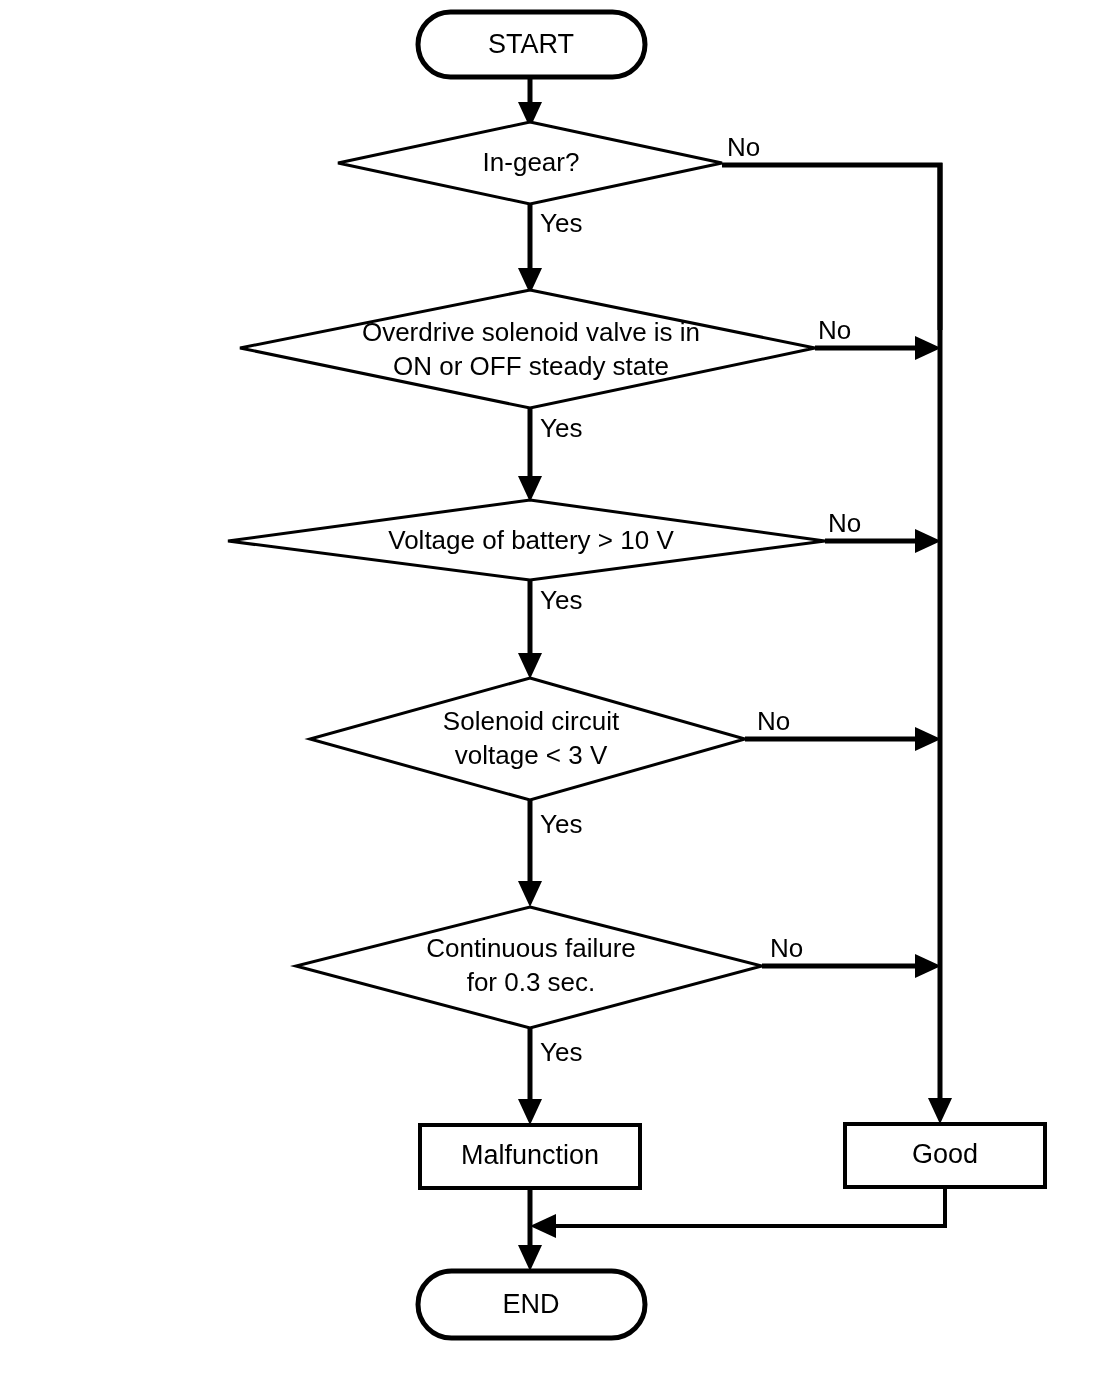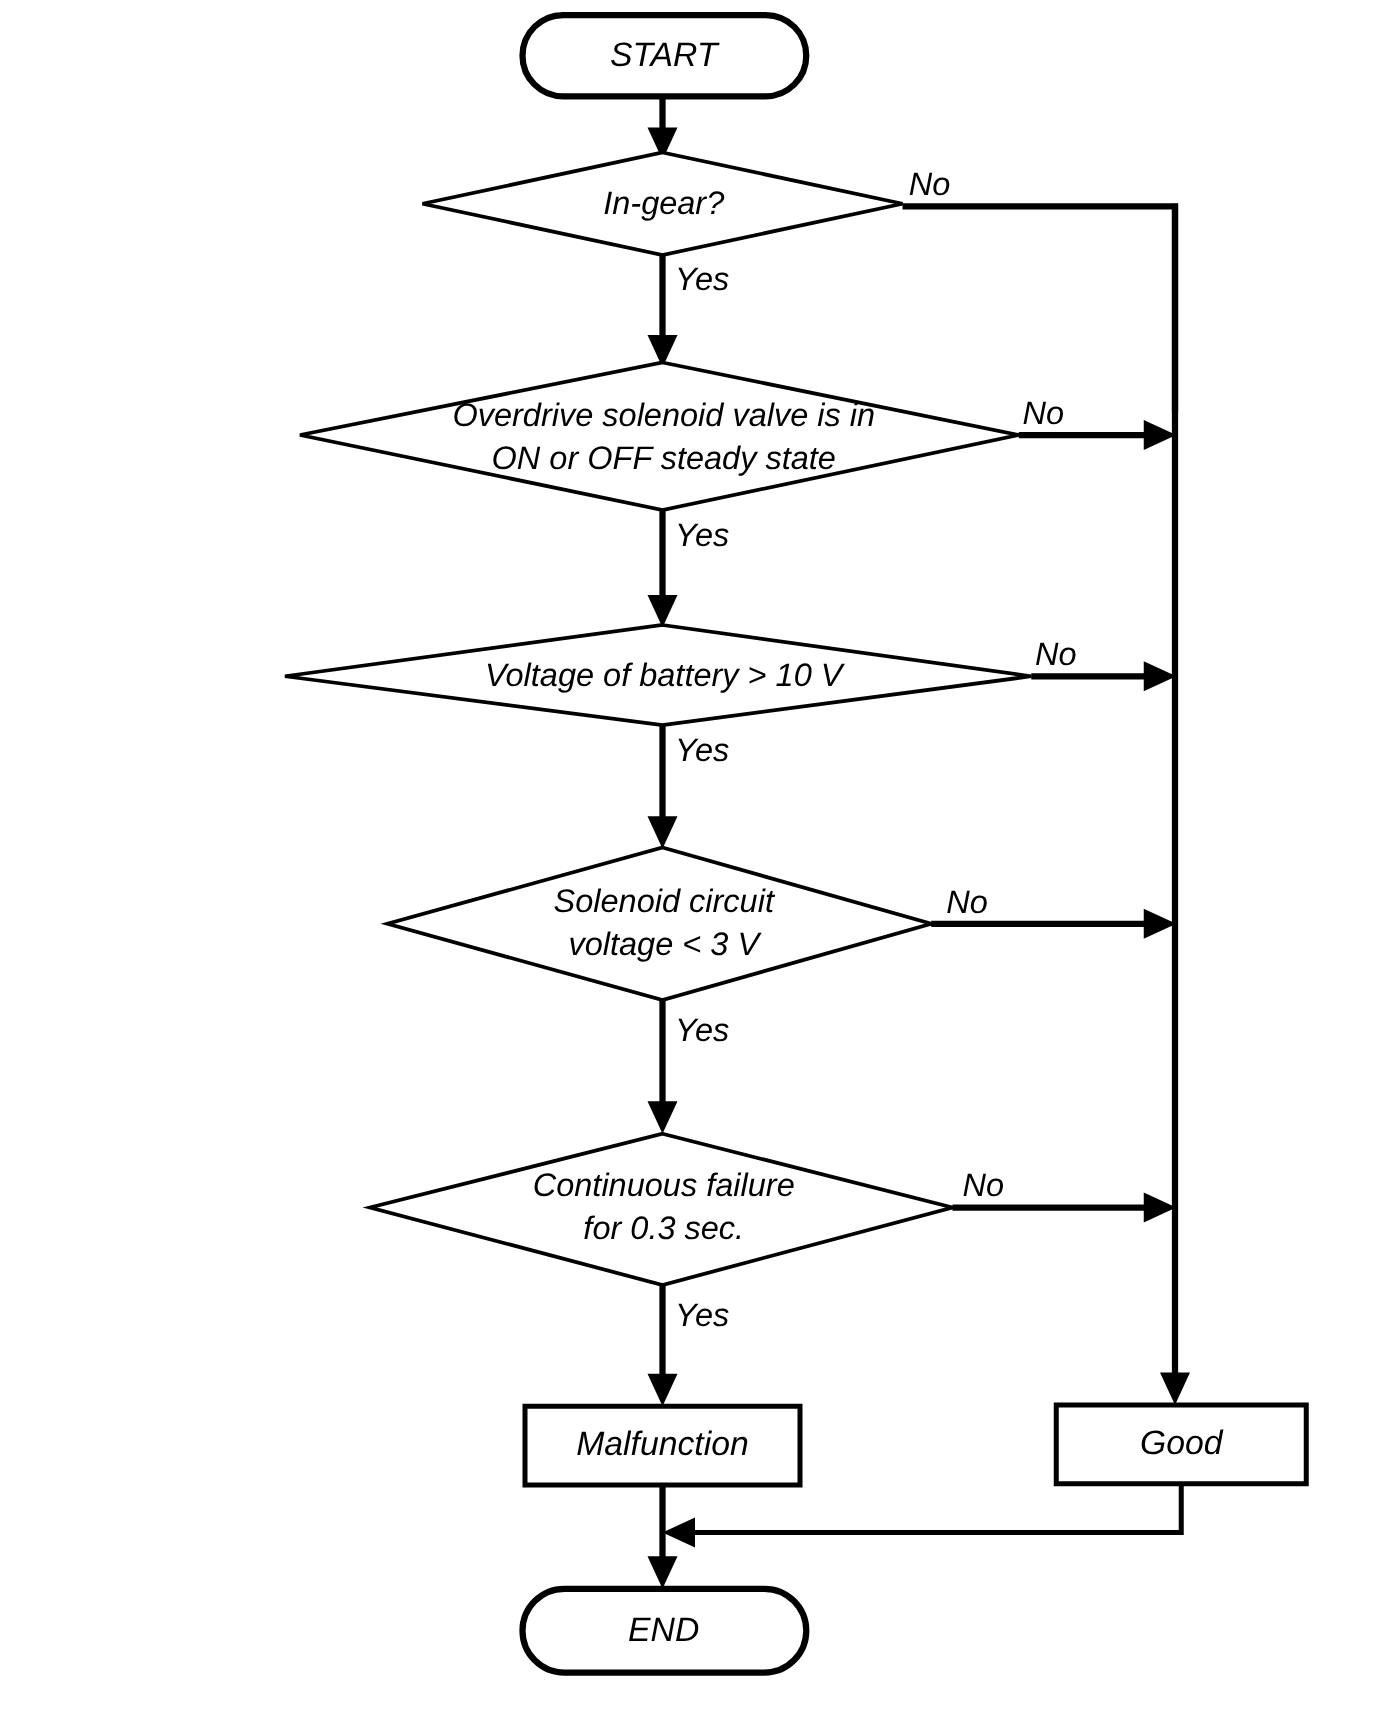--- a/index.html
+++ b/index.html
@@ -12,21 +12,20 @@
     width: 1120px;
     height: 1380px;
     font-family: "Liberation Sans", sans-serif;
     overflow: hidden;
   }
   #flowchart-root {
     position: relative;
     width: 1120px;
     height: 1380px;
     background: #ffffff;
-    font-style: italic;
   }
   svg.flow-canvas {
     display: block;
     width: 1120px;
     height: 1380px;
     background: #ffffff;
   }
   .node-shape {
     fill: #ffffff;
     stroke: #000000;

